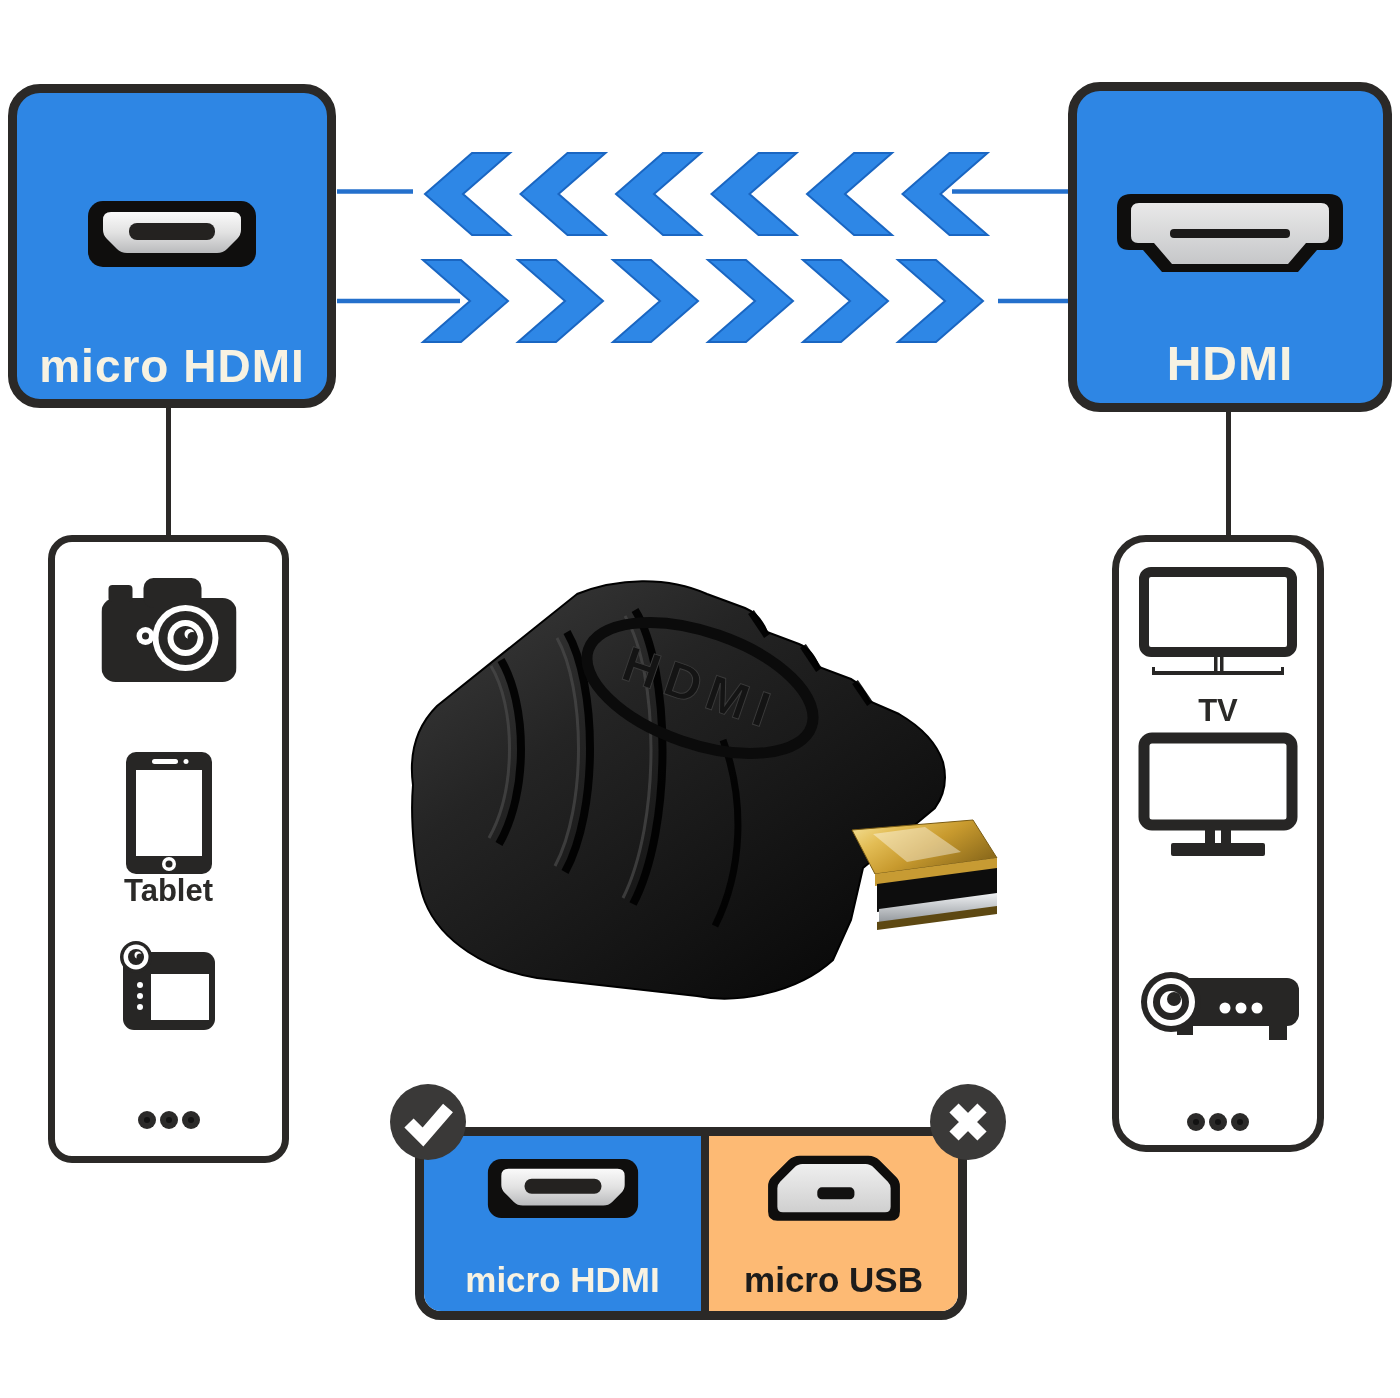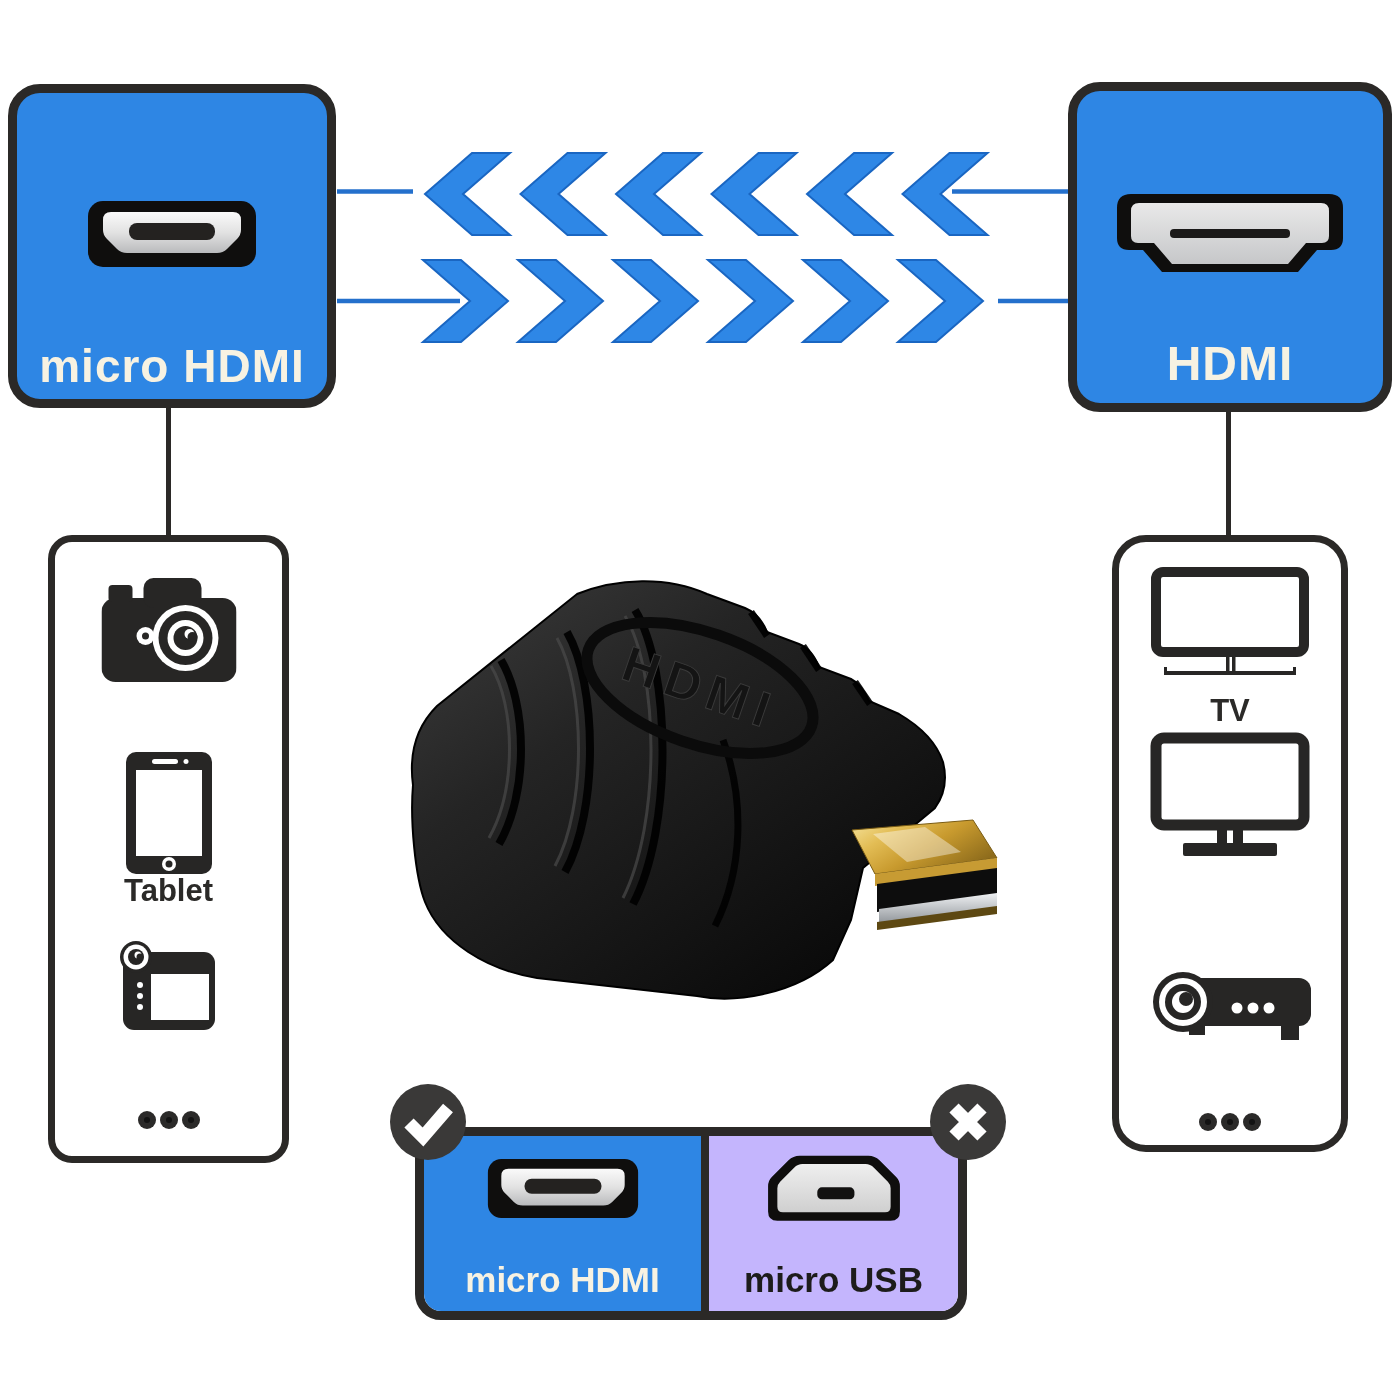--- a/index.html
+++ b/index.html
@@ -27,38 +27,38 @@
   #box-micro-hdmi .port-label{top:246px;font-size:46px;}
   #box-hdmi{left:1068px;top:82px;width:324px;height:330px;}
   #box-hdmi .port-icon{top:95px;}
   #box-hdmi .port-label{top:245px;font-size:48px;}
   
   .device-box{
     position:absolute;background:#ffffff;border:7px solid #2B2927;border-radius:34px;
     box-sizing:border-box;z-index:2;
   }
   #box-sources{left:48px;top:535px;width:241px;height:628px;border-radius:24px;}
-  #box-displays{left:1112px;top:535px;width:236px;height:617px;}
+  #box-displays{left:1112px;top:535px;width:212px;height:617px;}
   .device-box .dev{position:absolute;left:50%;transform:translateX(-50%);}
   .dev-label{
     position:absolute;left:0;right:0;text-align:center;color:#2B2A28;
     font-weight:bold;font-size:31px;
   }
   
   #adapter{position:absolute;left:405px;top:580px;width:605px;height:432px;z-index:3;}
   
   #compare-box{
     position:absolute;left:415px;top:1127px;width:552px;height:193px;
     border:9px solid #2B2927;border-radius:26px;box-sizing:border-box;
     display:flex;overflow:hidden;background:#ffffff;z-index:2;
   }
   .half{position:relative;height:100%;}
   #compare-blue{width:277px;background:#2E86E4;}
   #compare-divider{width:8px;background:#2B2927;}
-  #compare-white{flex:1;background:#c4b5fd;}
+  #compare-white{flex:1;background:#fdba74;}
   .half .cmp-icon{position:absolute;left:50%;transform:translateX(-50%);}
   .cmp-label{position:absolute;left:0;right:0;top:124px;text-align:center;font-weight:bold;font-size:35px;}
   #compare-blue .cmp-label{color:#F7F2E2;}
   #compare-white .cmp-label{color:#1D1C1B;}
   .badge{position:absolute;width:78px;height:78px;z-index:4;}
   #badge-check{left:389px;top:1083px;}
   #badge-x{left:929px;top:1083px;}
 </style>
 </head>
 <body>

